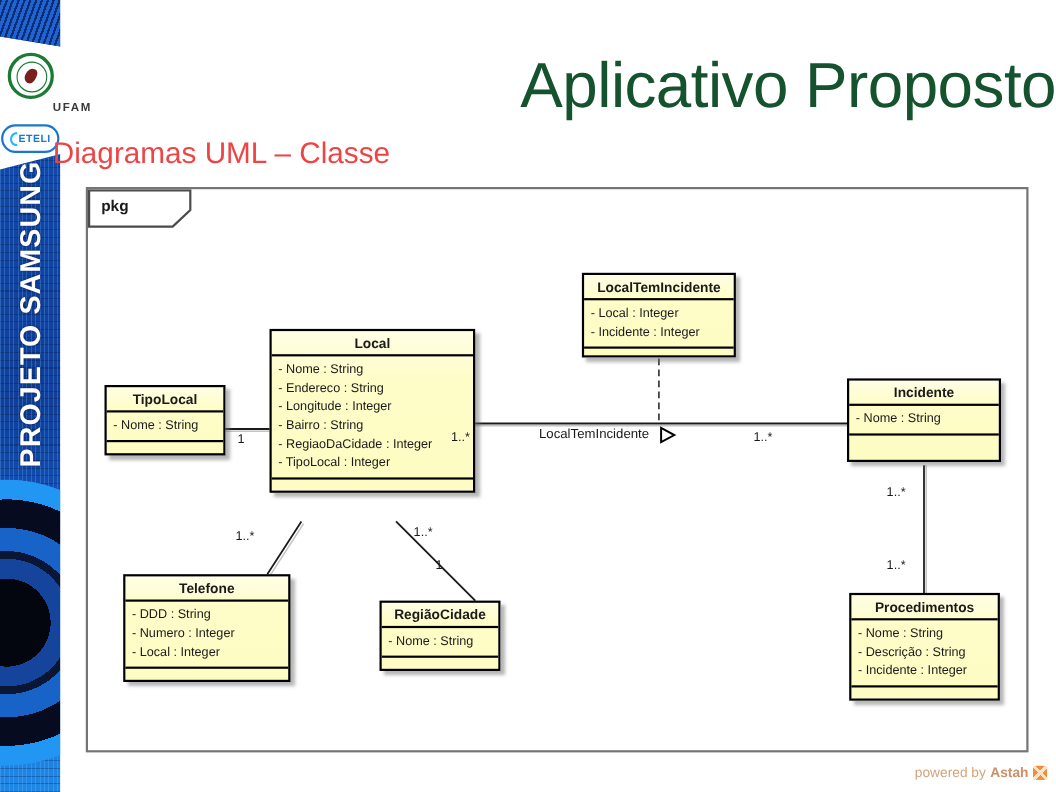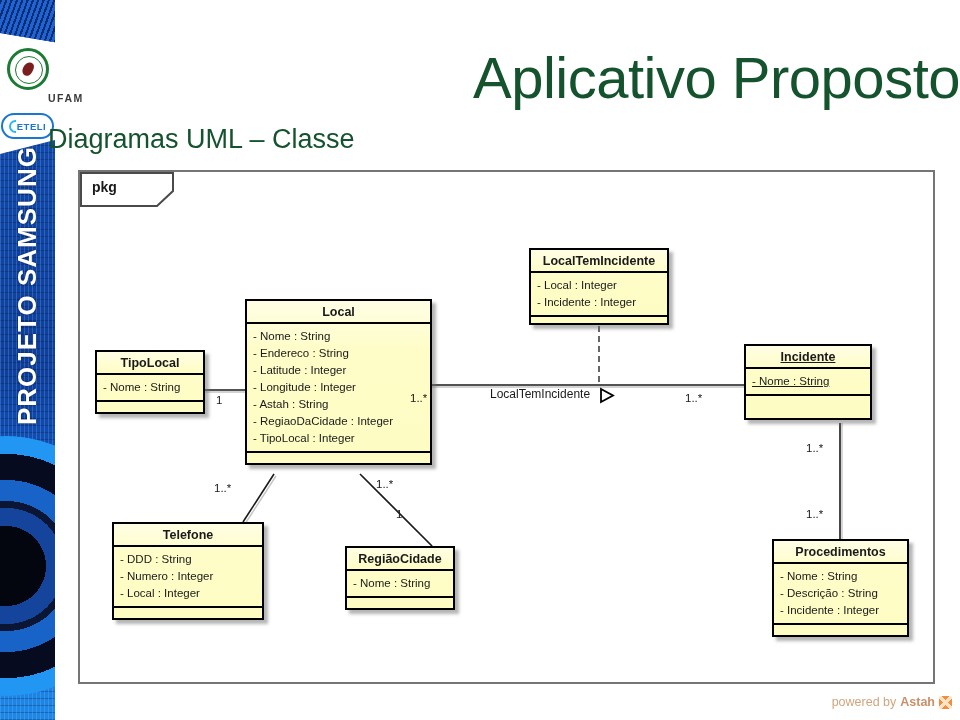--- a/index.html
+++ b/index.html
@@ -60,21 +60,21 @@
       #1763c8 65px 86px, #060b20 86px 112px, #2196f3 112px 130px,
       rgba(33,150,243,0.35) 130px 145px, transparent 146px);
   }
 
   
   .slide-title {
     position:absolute; left:55px; right:0; top:44px; text-align:right;
     font-size:58px; color:#14532d; letter-spacing:-0.5px;
   }
   .slide-subtitle {
-    position:absolute; left:48px; top:124px; font-size:27px; color:#14532d; z-index:2;
+    position:absolute; left:48px; top:124px; font-size:27px; color:#ef4444; z-index:2;
   }
 
   
   .frame {
     position:absolute; left:78px; top:170px; width:857px; height:514px;
     border:2px solid #757575; background:#ffffff; z-index:2;padding-left:12px;
   }
   .frame svg { position:absolute; left:0; top:0; z-index:1; }
   .pkg-label {
     position:absolute; left:12px; top:7px; font-weight:bold; font-size:14px; z-index:2;
@@ -167,39 +167,38 @@
       <div class="uml-attr">- Nome : String</div>
     </div>
     <div class="uml-ops"></div>
   </div>
 
   <div class="uml-class" style="left:165px; top:127px; width:187px;">
     <div class="uml-name">Local</div>
     <div class="uml-attrs">
       <div class="uml-attr">- Nome : String</div>
       <div class="uml-attr">- Endereco : String</div>
-      <div class="uml-attr">- Latitude : Integer</div>
       <div class="uml-attr">- Longitude : Integer</div>
-      <div class="uml-attr">- Astah : String</div>
+      <div class="uml-attr">- Bairro : String</div>
       <div class="uml-attr">- RegiaoDaCidade : Integer</div>
       <div class="uml-attr">- TipoLocal : Integer</div>
     </div>
     <div class="uml-ops"></div>
   </div>
 
   <div class="uml-class" style="left:449px; top:76px; width:140px;">
     <div class="uml-name">LocalTemIncidente</div>
     <div class="uml-attrs">
       <div class="uml-attr">- Local : Integer</div>
       <div class="uml-attr">- Incidente : Integer</div>
     </div>
     <div class="uml-ops" style="height:8px;"></div>
   </div>
 
-  <div class="uml-class" style="left:664px; top:172px; width:128px;text-decoration:underline;">
+  <div class="uml-class" style="left:690px; top:172px; width:140px;">
     <div class="uml-name">Incidente</div>
     <div class="uml-attrs">
       <div class="uml-attr">- Nome : String</div>
     </div>
     <div class="uml-ops" style="height:24px;"></div>
   </div>
 
   <div class="uml-class" style="left:32px; top:350px; width:152px;">
     <div class="uml-name">Telefone</div>
     <div class="uml-attrs">

